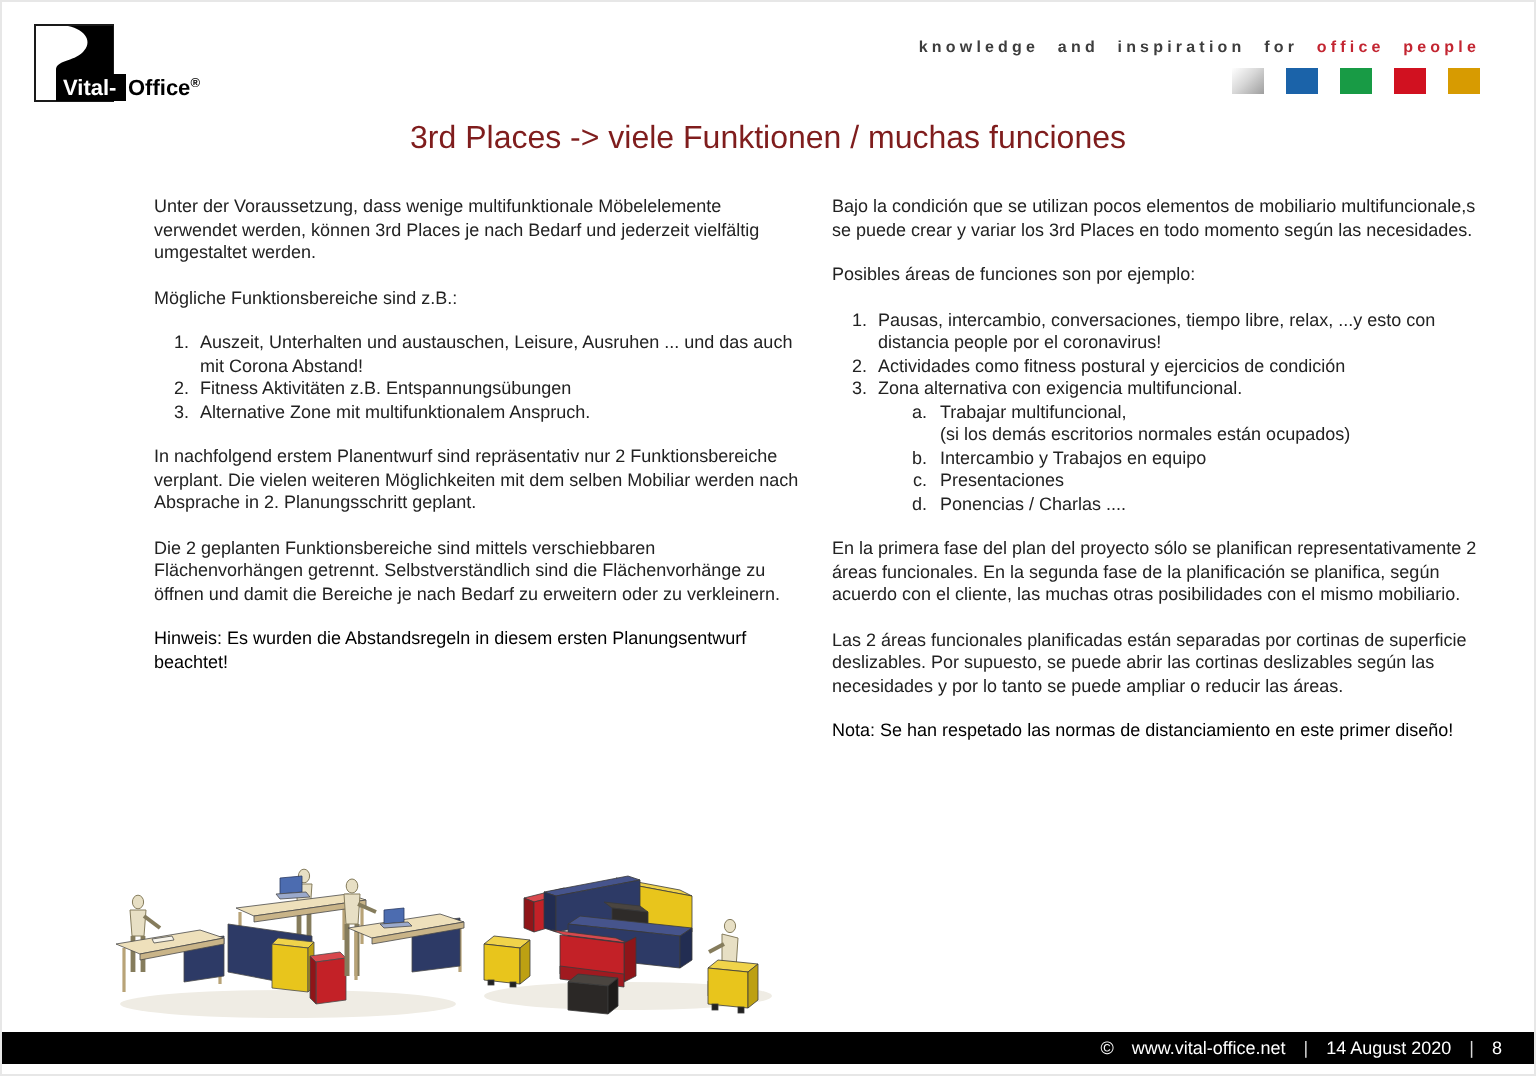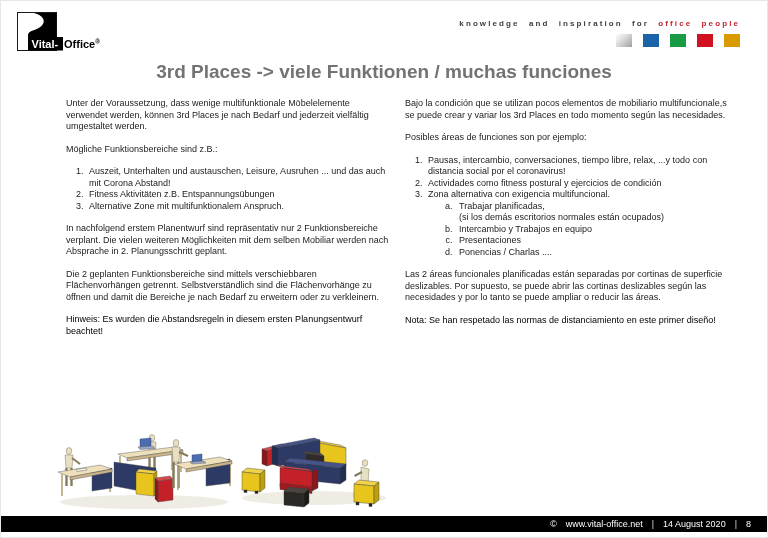--- a/index.html
+++ b/index.html
@@ -15,25 +15,25 @@
     position:absolute; top:18px; right:27px; font-size:8px; font-weight:bold;
     letter-spacing:2.1px; word-spacing:5px; color:#3d3d3d; white-space:nowrap;
   }
   .tg-red { }
   .brand-squares { position:absolute; top:33px; right:27px; display:flex; gap:11px; }
   .brand-squares .sq { width:16px; height:13px; }
 
   
   .page-title {
     position:absolute; top:60px; left:0; right:0; text-align:center;
-    font-size:19px; font-weight:bold; color:#737373;
-  }
-
-  
-  .columns { position:absolute; top:97px; left:65px; display:flex; }
+    font-size:16px; font-weight:normal; color:#7f1d1d;
+  }
+
+  
+  .columns { position:absolute; top:97px; left:76px; display:flex; }
   .col { font-size:9px; line-height:11.5px; color:#222; }
   .col.de { width:326px; }
   .col.es { width:331px; margin-left:13px; }
   .col p { margin:0 0 11px 0; }
   .col p.note { font-weight:normal; color:#000; }
   ol.num { margin:0 0 11px 0; padding-left:20px; }
   ol.num > li { padding-left:3px; }
   ol.alpha { margin:0; padding-left:27px; list-style-type:lower-alpha; }
   ol.alpha > li { padding-left:4px; }
 
@@ -92,34 +92,35 @@
       </ol>
       <p>In nachfolgend erstem Planentwurf sind repräsentativ nur 2 Funktionsbereiche verplant. Die vielen weiteren Möglichkeiten mit dem selben Mobiliar werden nach Absprache in 2. Planungsschritt geplant.</p>
       <p>Die 2 geplanten Funktionsbereiche sind mittels verschiebbaren Flächenvorhängen getrennt. Selbstverständlich sind die Flächenvorhänge zu öffnen und damit die Bereiche je nach Bedarf zu erweitern oder zu verkleinern.</p>
       <p class="note">Hinweis: Es wurden die Abstandsregeln in diesem ersten Planungsentwurf beachtet!</p>
     </div>
 
     <div class="col es">
       <p>Bajo la condición que se utilizan pocos elementos de mobiliario multifuncionale,s se puede crear y variar los 3rd Places en todo momento según las necesidades.</p>
       <p>Posibles áreas de funciones son por ejemplo:</p>
       <ol class="num">
-        <li><span>Pausas, intercambio, conversaciones, tiempo libre, relax, ...y todo con distancia social por el coronavirus!</span></li>
+        <li><span>Pausas, intercambio, conversaciones, tiempo libre, relax, ...y esto con distancia people por el coronavirus!</span></li>
         <li><span>Actividades como fitness postural y ejercicios de condición</span></li>
         <li><span>Zona alternativa con exigencia multifuncional.</span>
           <ol class="alpha">
             <li>
-              <span>Trabajar planificadas,</span><br>
+              <span>Trabajar multifuncional,</span><br>
               <span>(si los demás escritorios normales están ocupados)</span>
             </li>
             <li><span>Intercambio y Trabajos en equipo</span></li>
             <li><span>Presentaciones</span></li>
             <li><span>Ponencias / Charlas ....</span></li>
           </ol>
         </li>
       </ol>
+      <p>En la primera fase del plan del proyecto sólo se planifican representativamente 2 áreas funcionales. En la segunda fase de la planificación se planifica, según acuerdo con el cliente, las muchas otras posibilidades con el mismo mobiliario.</p>
       <p>Las 2 áreas funcionales planificadas están separadas por cortinas de superficie deslizables. Por supuesto, se puede abrir las cortinas deslizables según las necesidades y por lo tanto se puede ampliar o reducir las áreas.</p>
       <p class="note">Nota: Se han respetado las normas de distanciamiento en este primer diseño!</p>
     </div>
   </div>
 
   <div class="illustration">
     <svg width="335" height="84" viewBox="0 0 335 84">
 
       <ellipse cx="88" cy="72" rx="84" ry="7" fill="#efece4"></ellipse>
       <ellipse cx="258" cy="68" rx="72" ry="7" fill="#efece4"></ellipse>

